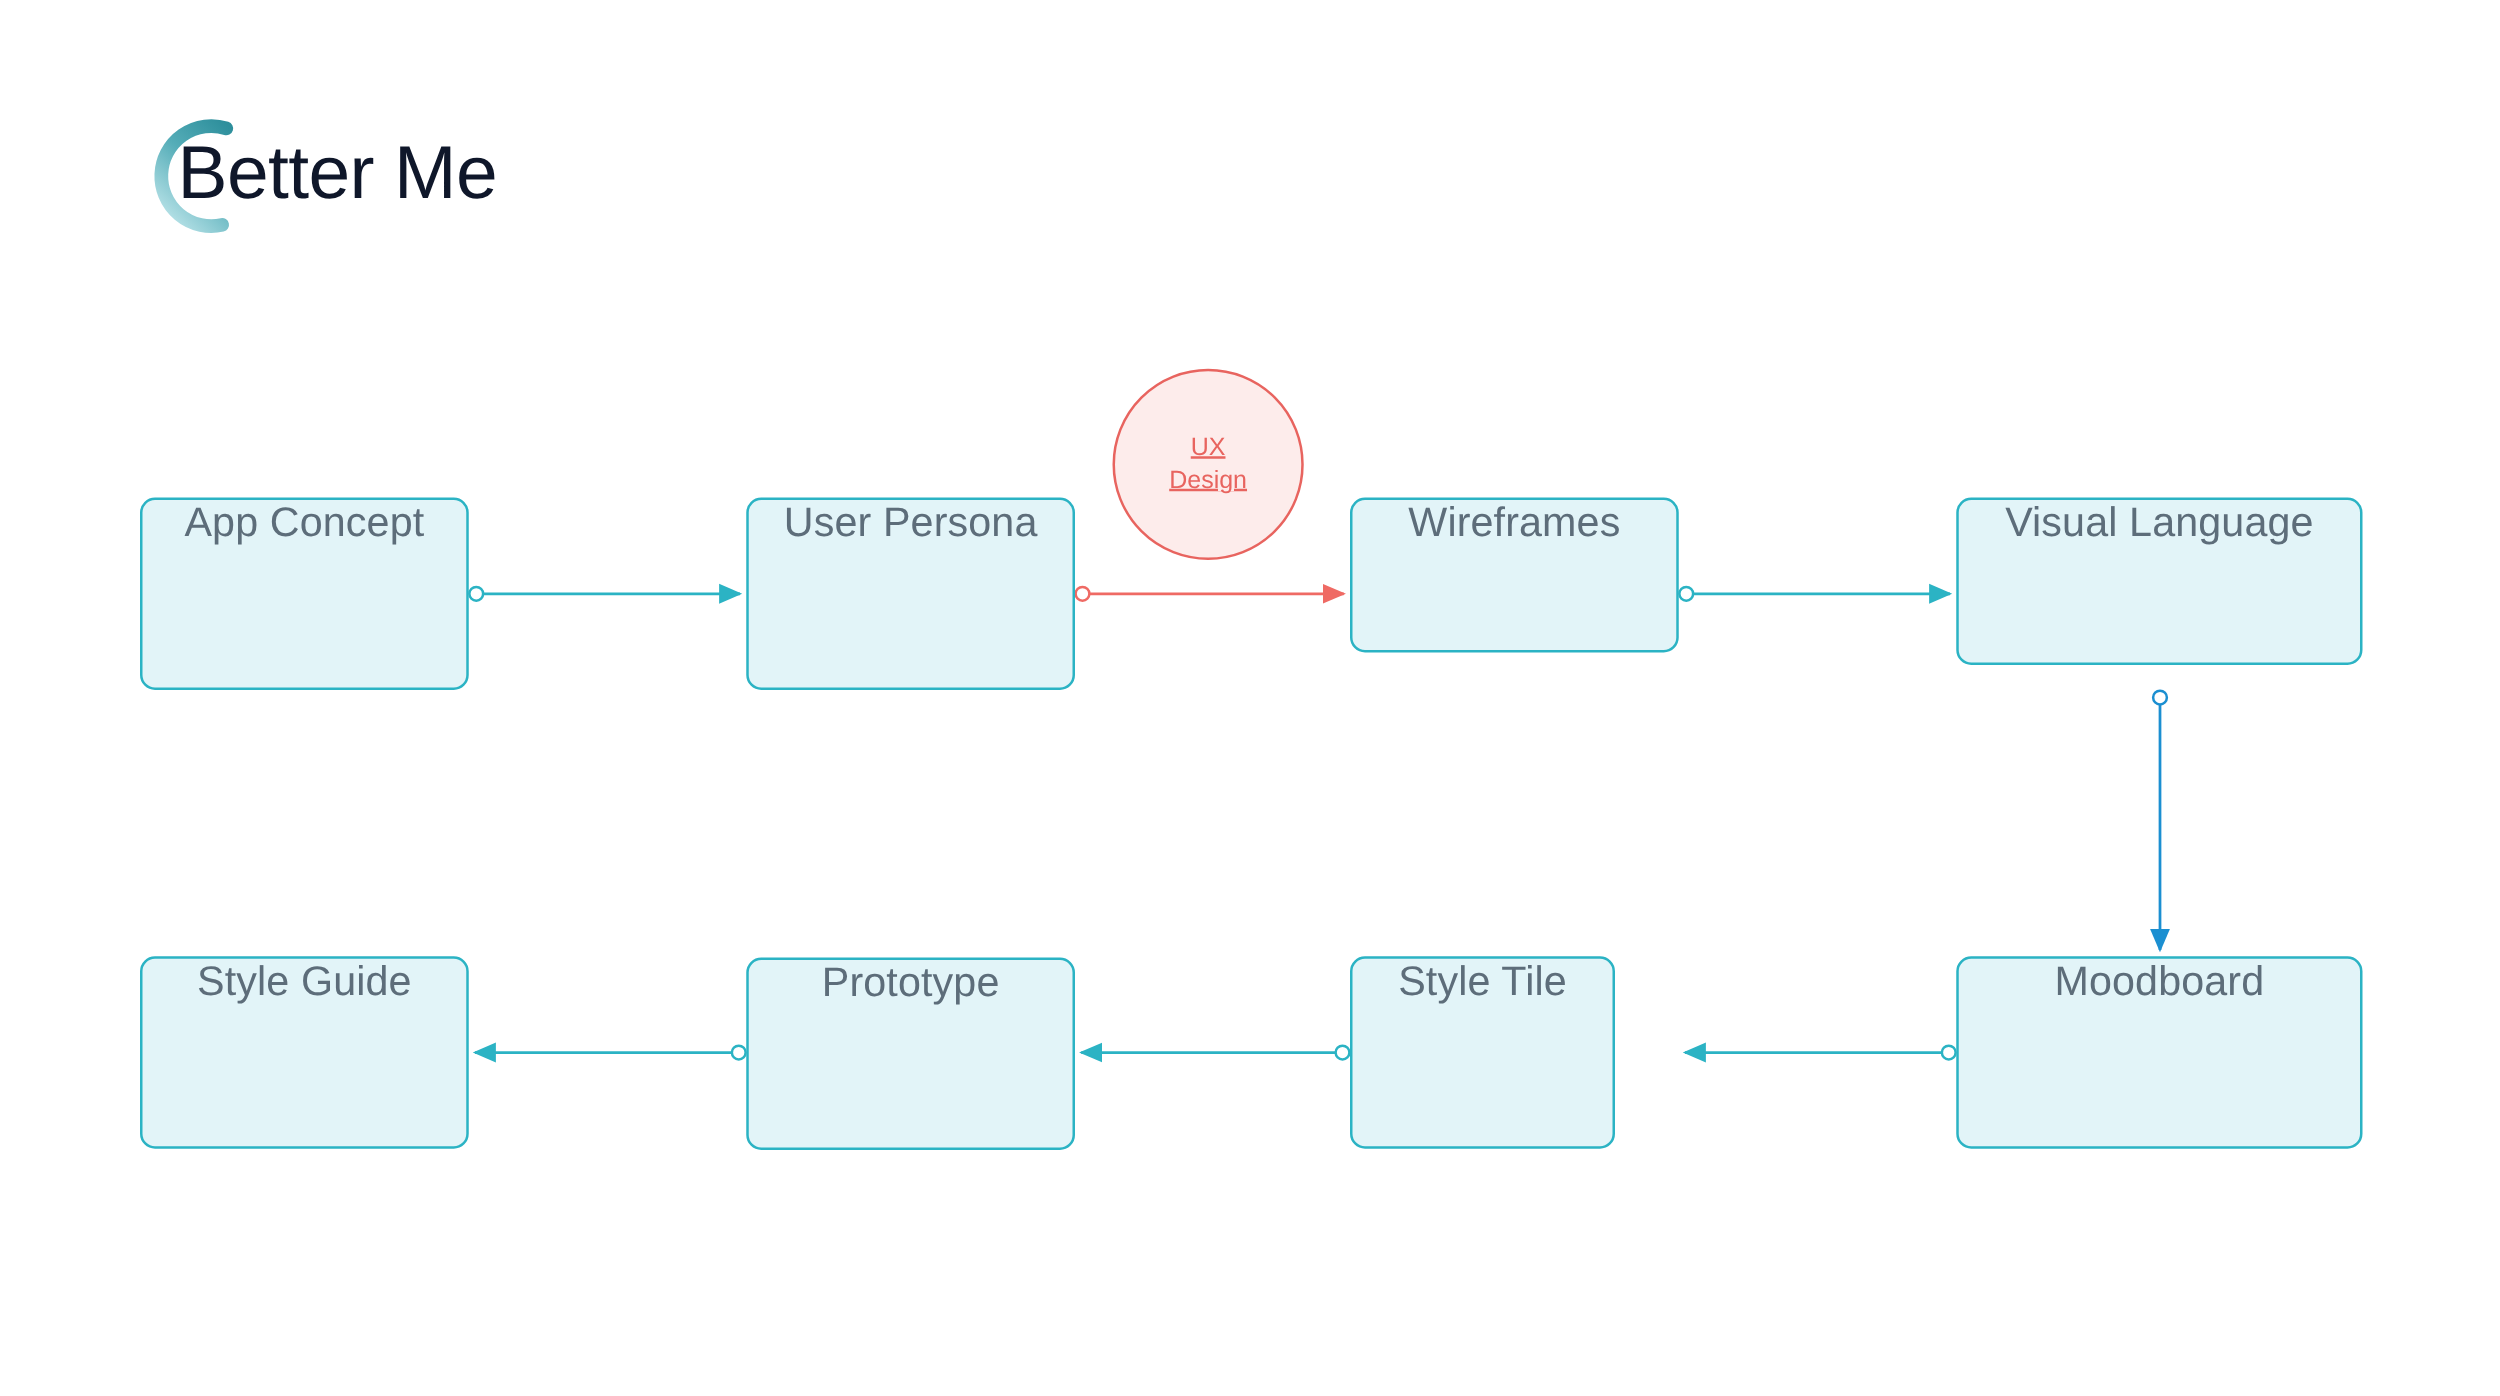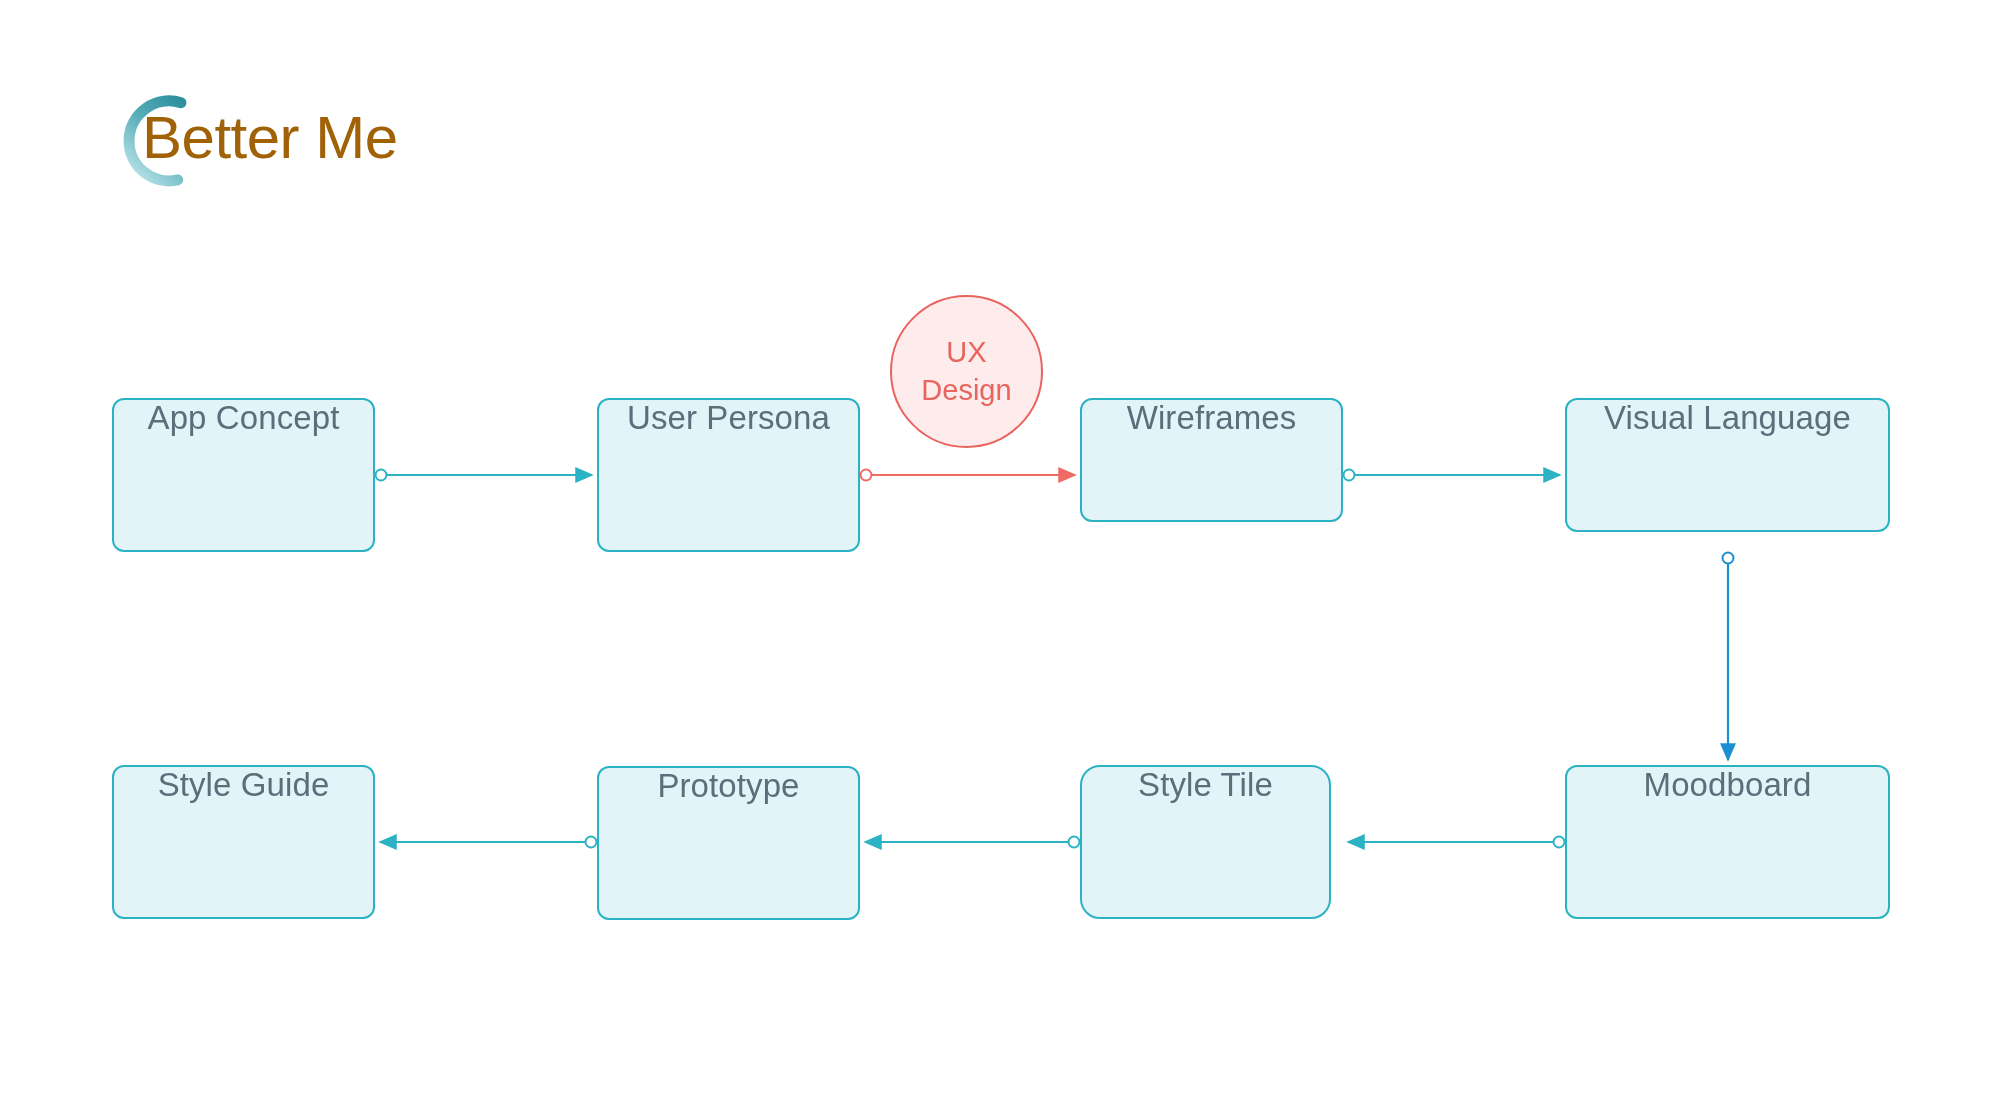--- a/index.html
+++ b/index.html
@@ -35,21 +35,21 @@
     width: 100px;
     height: 126px;
   }
   #brand-name {
     position: absolute;
     left: 32px;
     top: 36px;
     font-size: 60px;
     font-weight: 400;
     letter-spacing: -0.5px;
-    color: #a16207;
+    color: #0f172a;
     line-height: 1;
     white-space: nowrap;
   }
   #brand-subtitle {
     position: absolute;
     left: 320px;
     top: 40px;
     font-size: 48px;
     font-weight: 400;
     letter-spacing: -0.2px;
@@ -79,24 +79,25 @@
     position: absolute;
     box-sizing: border-box;
     background: #fdeceb;
     border: 2px solid #e8645f;
     border-radius: 50%;
     display: flex;
     flex-direction: column;
     align-items: center;
     justify-content: center;
     color: #e8645f;
-    font-size: 29px;
+    font-size: 20px;
     font-weight: 400;
     line-height: 1.28;
     text-align: center;
+    text-decoration: underline;
   }
 
   
   #edges {
     position: absolute;
     left: 0;
     top: 0;
     width: 2000px;
     height: 1117px;
     pointer-events: none;
@@ -193,21 +194,21 @@
   </div>
 
   <div class="node" style="left:112px;  top:765px; width:263px; height:154px;">
     <span>Style Guide</span>
   </div>
 
   <div class="node" style="left:597px;  top:766px; width:263px; height:154px;">
     <span>Prototype</span>
   </div>
 
-  <div class="node" style="left:1080px; top:765px; width:251px; height:154px;border-radius:20px;">
+  <div class="node" style="left:1080px; top:765px; width:212px; height:154px;">
     <span>Style Tile</span>
   </div>
 
   <div class="node" style="left:1565px; top:765px; width:325px; height:154px;">
     <span>Moodboard</span>
   </div>
 
   <div class="node-circle" style="left:890px; top:295px; width:153px; height:153px;">
     <span>UX</span>
     <span>Design</span>

